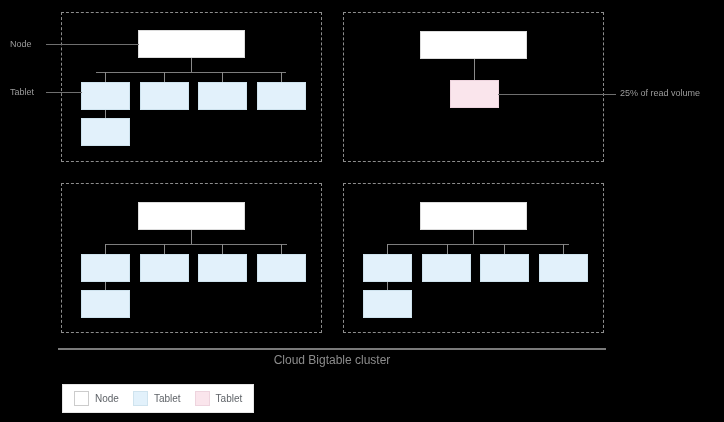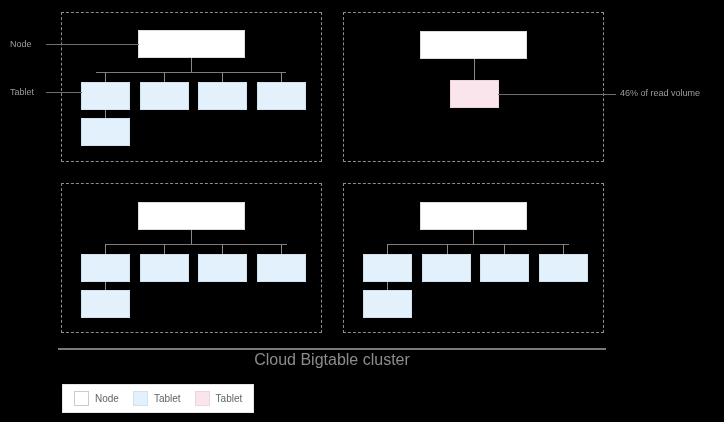--- a/index.html
+++ b/index.html
@@ -85,21 +85,21 @@
     height: 2px;
     background: #7a7a7a;
   }
   #cluster-caption {
     position: absolute;
     left: 58px;
     top: 353px;
     width: 548px;
     text-align: center;
     color: #8c8c8c;
-    font-size: 16px;
+    font-size: 12px;
     line-height: 14px;
     white-space: nowrap;
   }
 
   
   #legend {
     position: absolute;
     left: 62px;
     top: 384px;
     height: 29px;
@@ -195,21 +195,21 @@
   <div class="line-v" style="left:387px; top:282px; height:8px;"></div>
   <div class="box tablet-blue" style="left:363px; top:290px; width:49px; height:28px;"></div>
 
   <div class="callout-label" style="left:10px; top:39px;">Node</div>
   <div class="callout-line" style="left:46px; top:44px; width:93px;"></div>
 
   <div class="callout-label" style="left:10px; top:87px;">Tablet</div>
   <div class="callout-line" style="left:46px; top:92px; width:36px;"></div>
 
   <div class="callout-line" style="left:498px; top:94px; width:118px;"></div>
-  <div class="callout-label" style="left:620px; top:88px;">46% of read volume</div>
+  <div class="callout-label" style="left:620px; top:88px;">25% of read volume</div>
 
   <div id="cluster-rule"></div>
   <div id="cluster-caption">Cloud Bigtable cluster</div>
 
   <div id="legend">
     <div class="legend-item">
       <span class="legend-swatch" style="background:#ffffff;"></span>
       <span class="legend-text">Node</span>
     </div>
     <div class="legend-item">

